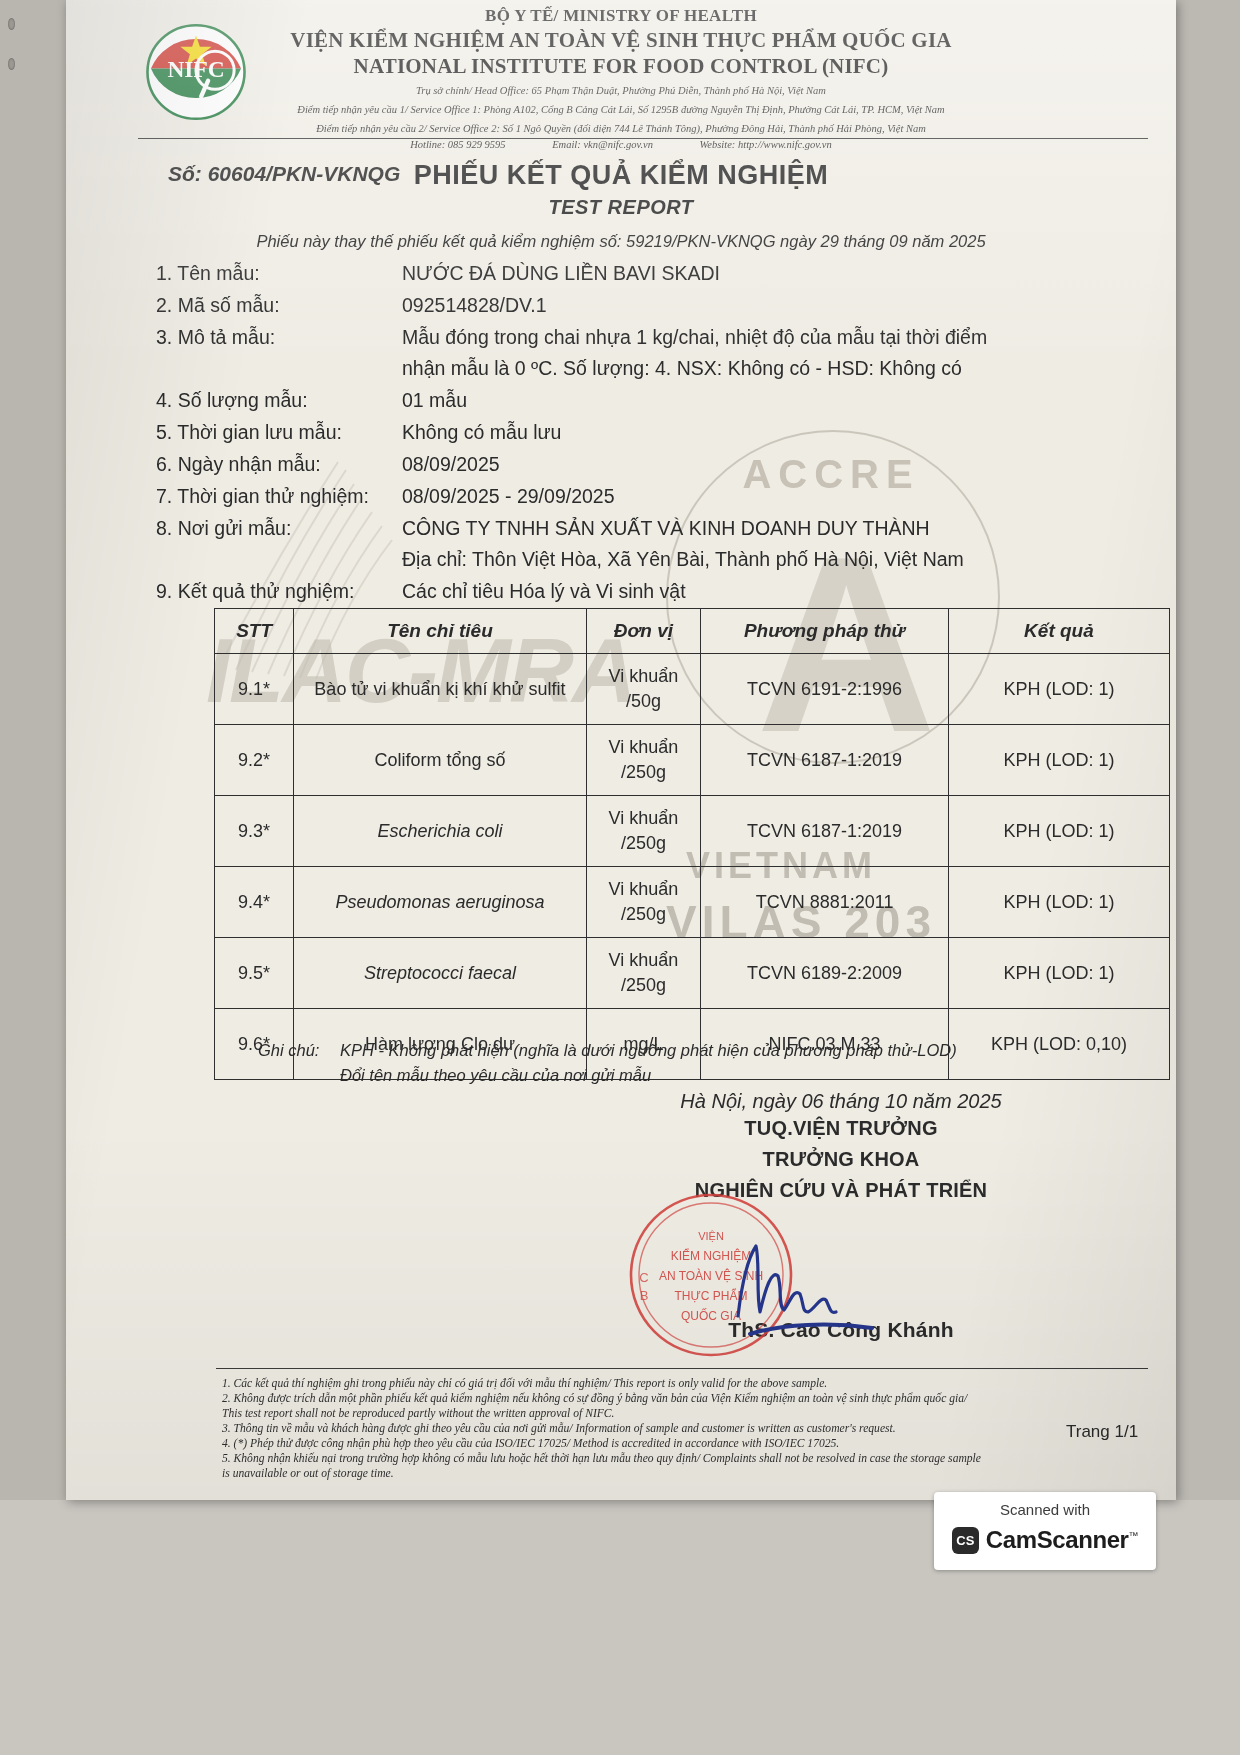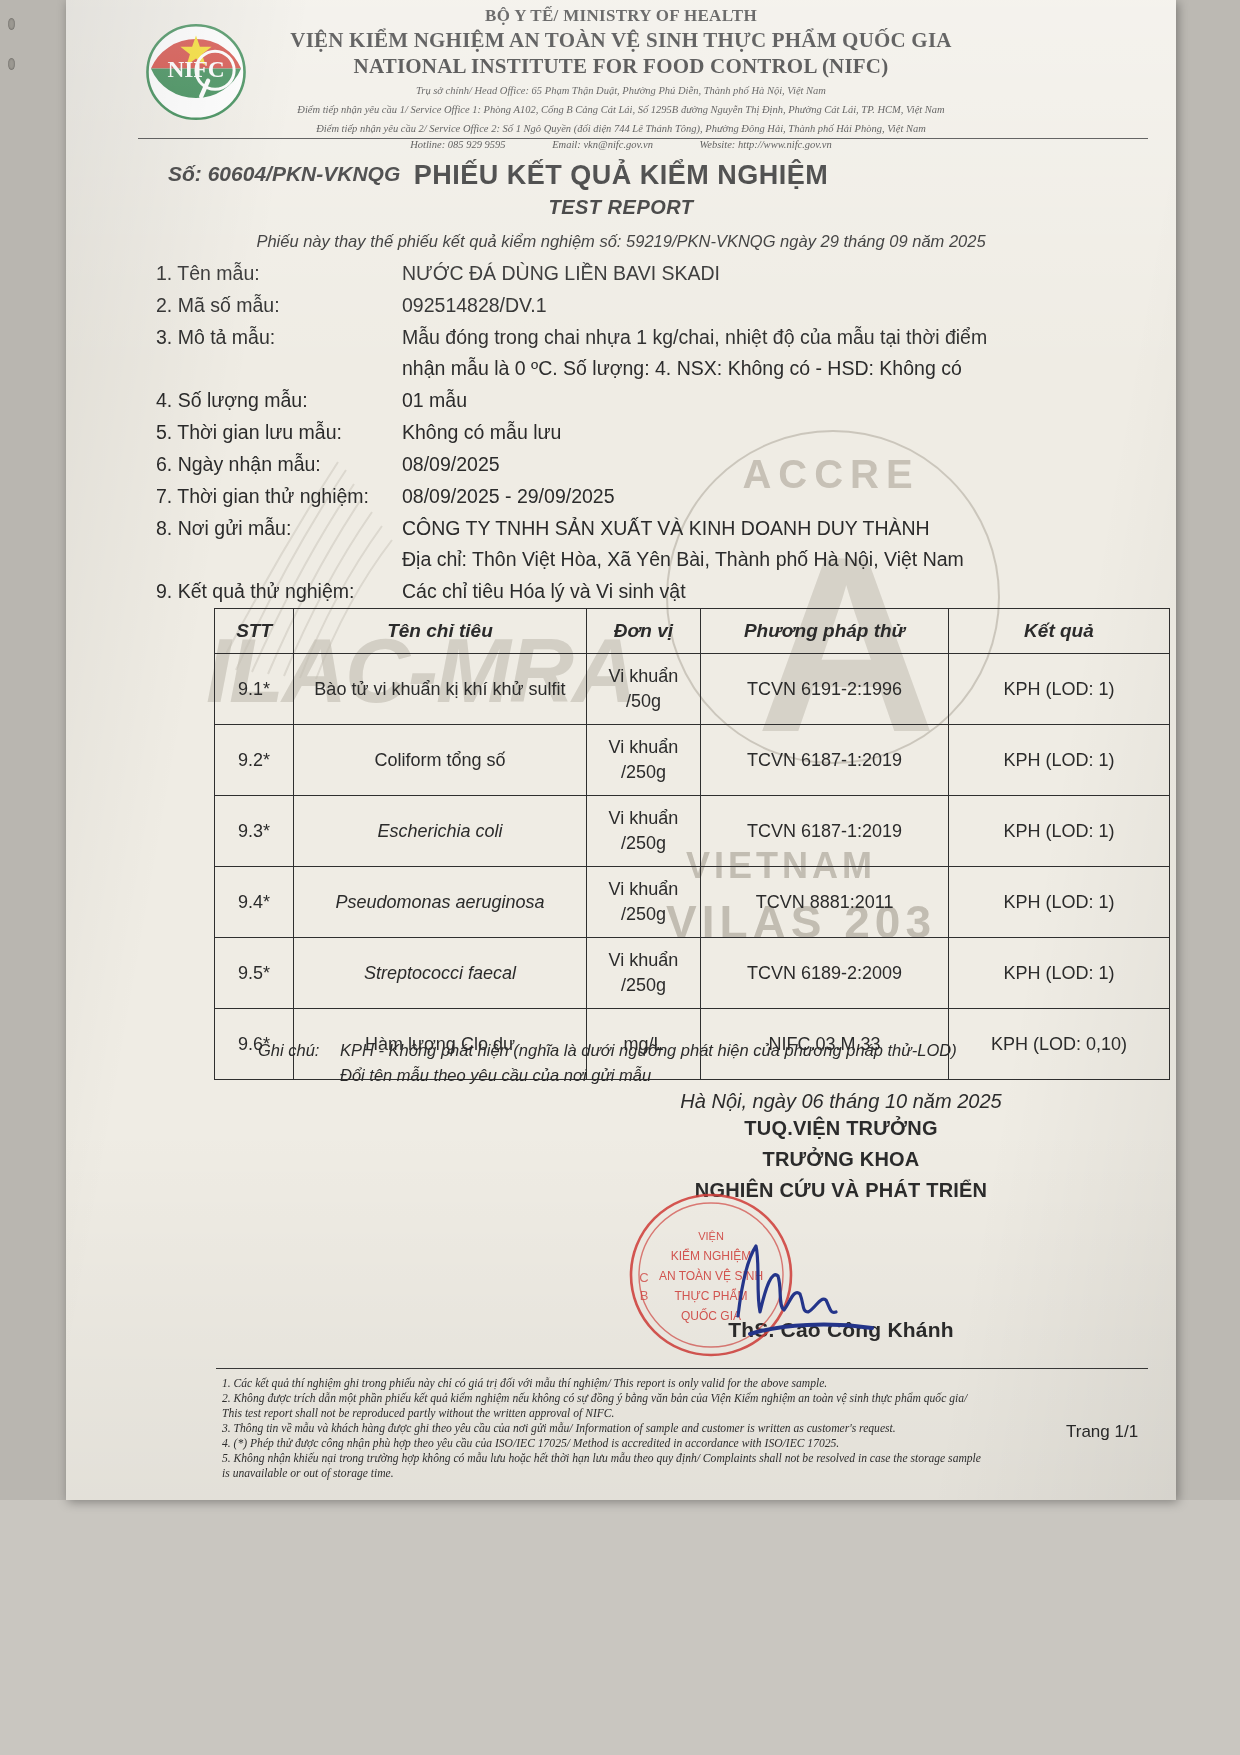--- a/index.html
+++ b/index.html
@@ -666,14 +666,23 @@
       <div class="fl ind">This test report shall not be reproduced partly without the written approval of NIFC.</div>
       <div class="fl">3. Thông tin về mẫu và khách hàng được ghi theo yêu cầu của nơi gửi mẫu/ Information of sample and customer is written as customer's request.</div>
       <div class="fl">4. (*) Phép thử được công nhận phù hợp theo yêu cầu của ISO/IEC 17025/ Method is accredited in accordance with ISO/IEC 17025.</div>
       <div class="fl">5. Không nhận khiếu nại trong trường hợp không có mẫu lưu hoặc hết thời hạn lưu mẫu theo quy định/ Complaints shall not be resolved in case the storage sample</div>
       <div class="fl ind">is unavailable or out of storage time.</div>
     </div>
     <div class="pageno">Trang 1/1</div>
 
   </div>
 
+  <div class="cam">
+    <div class="scanned">Scanned with</div>
+    <div class="brandrow">
+      <div class="cs">CS</div>
+      <div class="cname">
+        <span>CamScanner</span><span class="tm">™</span>
+      </div>
+    </div>
+  </div>
 
 </div>
 
 </body></html>

